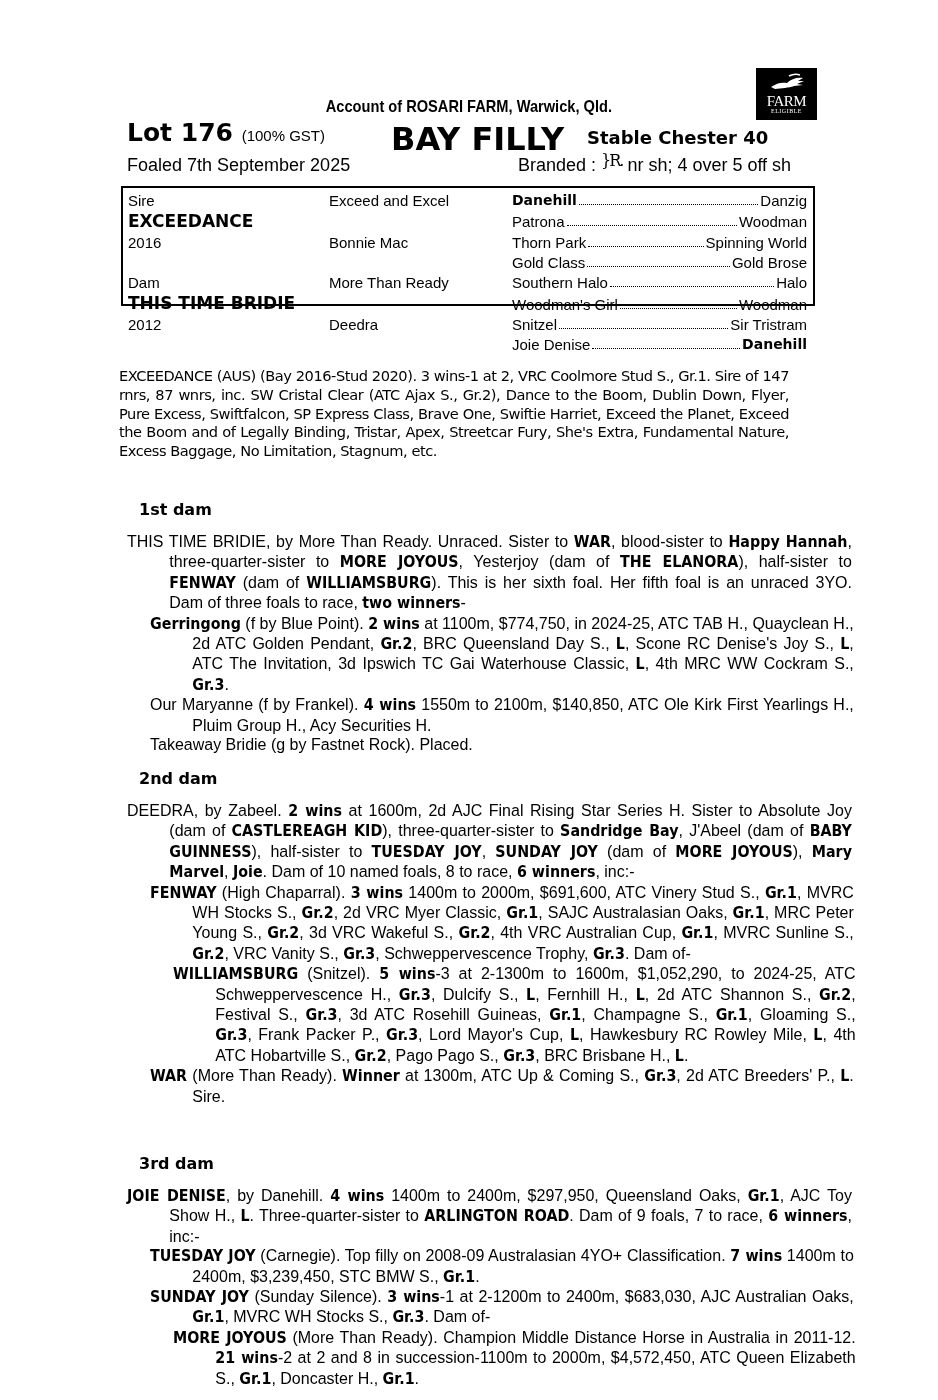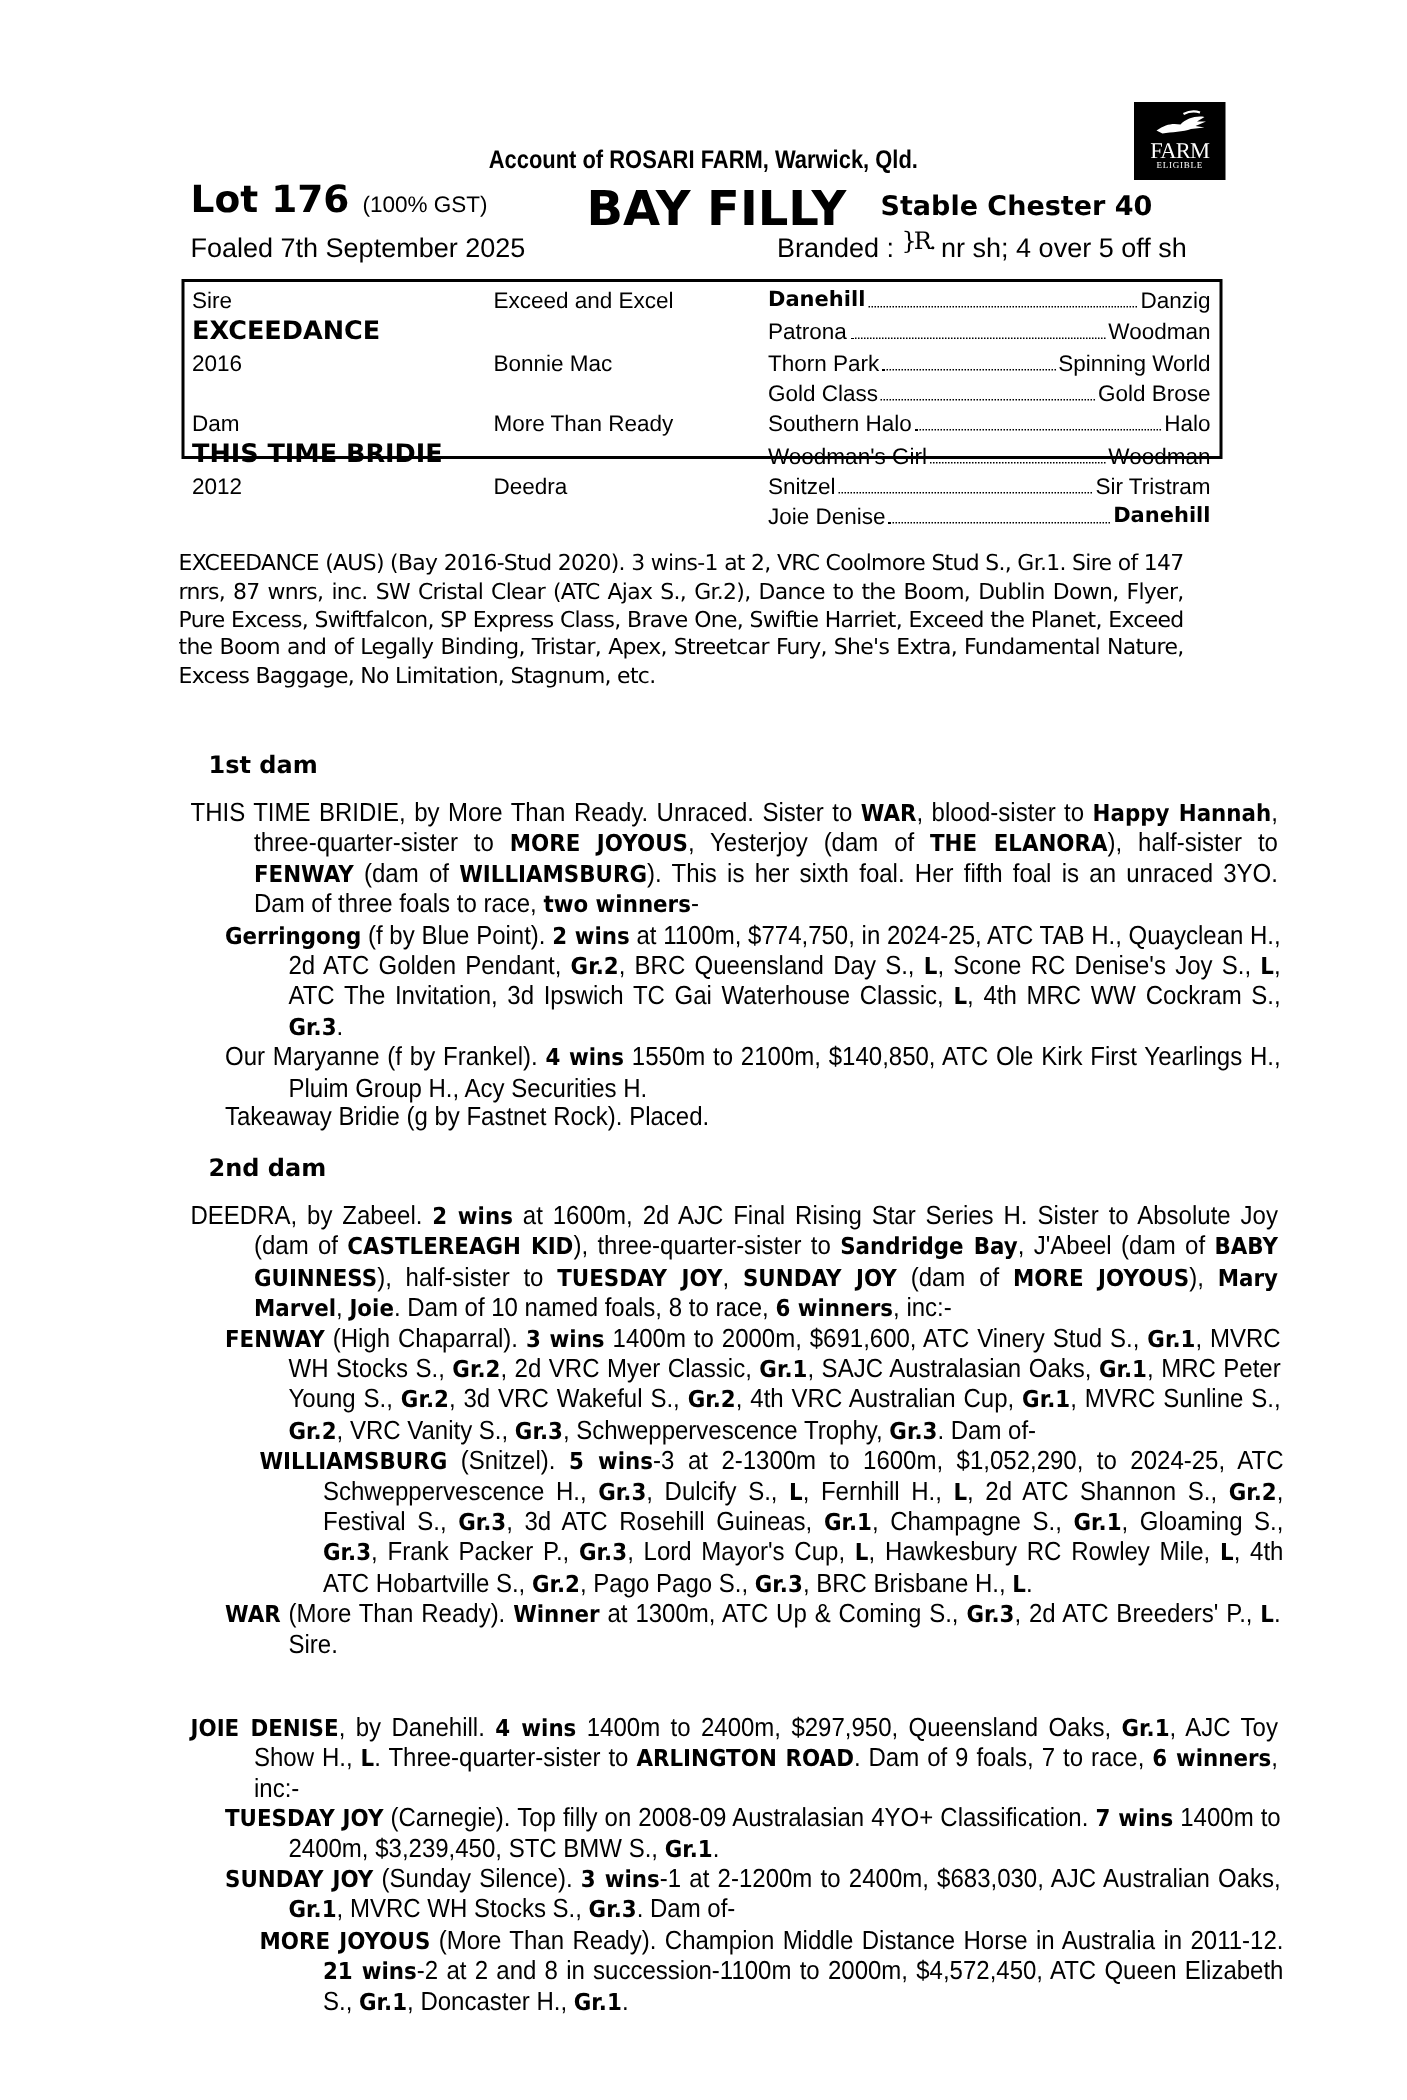--- a/index.html
+++ b/index.html
@@ -150,19 +150,20 @@
 <div class="abs sec" style="top:757px">
   <h3>2nd dam</h3>
   <div>
       <div class="para p0"><span>DEEDRA, by Zabeel. </span><b>2 wins</b><span> at 1600m, 2d AJC Final Rising Star Series H. Sister to Absolute Joy (dam of </span><b>CASTLEREAGH KID</b><span>), three-quarter-sister to </span><b>Sandridge Bay</b><span>, J'Abeel (dam of </span><b>BABY GUINNESS</b><span>), half-sister to </span><b>TUESDAY JOY</b><span>, </span><b>SUNDAY JOY</b><span> (dam of </span><b>MORE JOYOUS</b><span>), </span><b>Mary Marvel</b><span>, </span><b>Joie</b><span>. Dam of 10 named foals, 8 to race, </span><b>6 winners</b><span>, inc:-</span></div>
       <div class="para p1"><b>FENWAY</b><span> (High Chaparral). </span><b>3 wins</b><span> 1400m to 2000m, $691,600, ATC Vinery Stud S., </span><b>Gr.1</b><span>, MVRC WH Stocks S., </span><b>Gr.2</b><span>, 2d VRC Myer Classic, </span><b>Gr.1</b><span>, SAJC Australasian Oaks, </span><b>Gr.1</b><span>, MRC Peter Young S., </span><b>Gr.2</b><span>, 3d VRC Wakeful S., </span><b>Gr.2</b><span>, 4th VRC Australian Cup, </span><b>Gr.1</b><span>, MVRC Sunline S., </span><b>Gr.2</b><span>, VRC Vanity S., </span><b>Gr.3</b><span>, Schweppervescence Trophy, </span><b>Gr.3</b><span>. Dam of-</span></div>
       <div class="para p2"><b>WILLIAMSBURG</b><span> (Snitzel). </span><b>5 wins</b><span>-3 at 2-1300m to 1600m, $1,052,290, to 2024-25, ATC Schweppervescence H., </span><b>Gr.3</b><span>, Dulcify S., </span><b>L</b><span>, Fernhill H., </span><b>L</b><span>, 2d ATC Shannon S., </span><b>Gr.2</b><span>, Festival S., </span><b>Gr.3</b><span>, 3d ATC Rosehill Guineas, </span><b>Gr.1</b><span>, Champagne S., </span><b>Gr.1</b><span>, Gloaming S., </span><b>Gr.3</b><span>, Frank Packer P., </span><b>Gr.3</b><span>, Lord Mayor's Cup, </span><b>L</b><span>, Hawkesbury RC Rowley Mile, </span><b>L</b><span>, 4th ATC Hobartville S., </span><b>Gr.2</b><span>, Pago Pago S., </span><b>Gr.3</b><span>, BRC Brisbane H., </span><b>L</b><span>.</span></div>
       <div class="para p1"><b>WAR</b><span> (More Than Ready). </span><b>Winner</b><span> at 1300m, ATC Up &amp; Coming S., </span><b>Gr.3</b><span>, 2d ATC Breeders' P., </span><b>L</b><span>. Sire.</span></div>
     </div>
 </div>
 <div class="abs sec" style="top:1142px">
+  <h3>3rd dam</h3>
   <div>
       <div class="para p0"><b>JOIE DENISE</b><span>, by Danehill. </span><b>4 wins</b><span> 1400m to 2400m, $297,950, Queensland Oaks, </span><b>Gr.1</b><span>, AJC Toy Show H., </span><b>L</b><span>. Three-quarter-sister to </span><b>ARLINGTON ROAD</b><span>. Dam of 9 foals, 7 to race, </span><b>6 winners</b><span>, inc:-</span></div>
       <div class="para p1"><b>TUESDAY JOY</b><span> (Carnegie). Top filly on 2008-09 Australasian 4YO+ Classification. </span><b>7 wins</b><span> 1400m to 2400m, $3,239,450, STC BMW S., </span><b>Gr.1</b><span>.</span></div>
       <div class="para p1"><b>SUNDAY JOY</b><span> (Sunday Silence). </span><b>3 wins</b><span>-1 at 2-1200m to 2400m, $683,030, AJC Australian Oaks, </span><b>Gr.1</b><span>, MVRC WH Stocks S., </span><b>Gr.3</b><span>. Dam of-</span></div>
       <div class="para p2"><b>MORE JOYOUS</b><span> (More Than Ready). Champion Middle Distance Horse in Australia in 2011-12. </span><b>21 wins</b><span>-2 at 2 and 8 in succession-1100m to 2000m, $4,572,450, ATC Queen Elizabeth S., </span><b>Gr.1</b><span>, Doncaster H., </span><b>Gr.1</b><span>.</span></div>
     </div>
 </div>
 
 </body></html>

